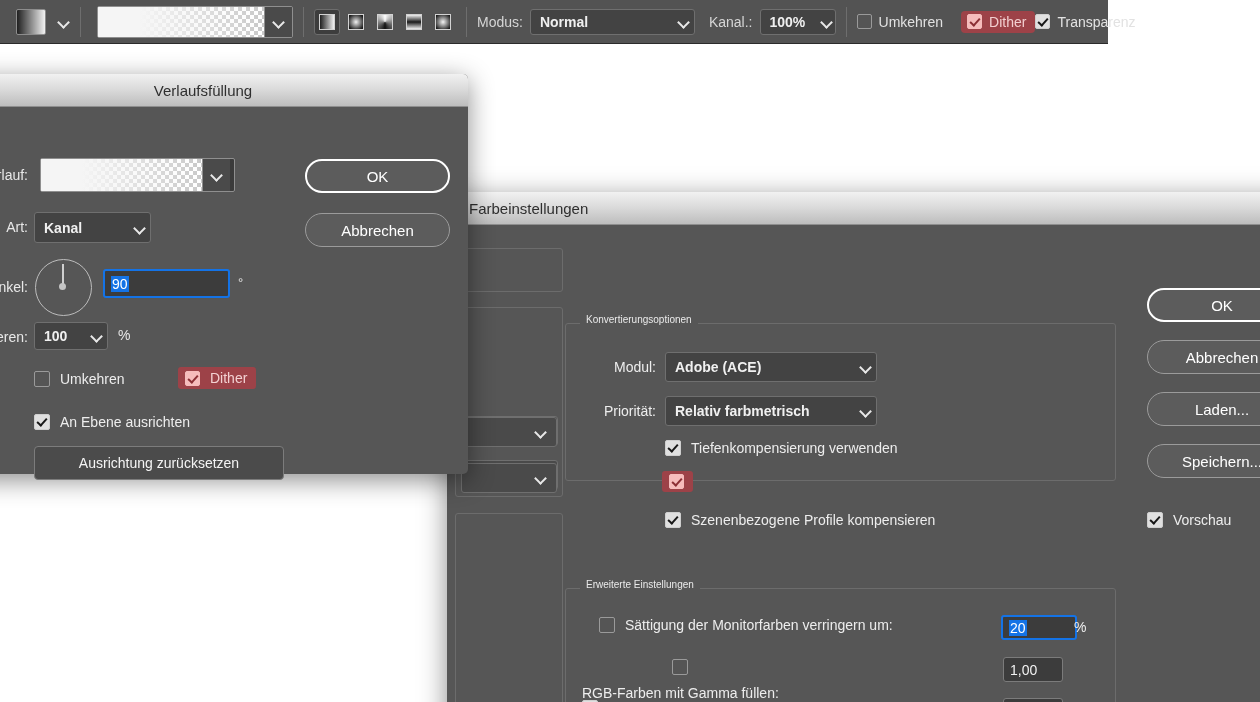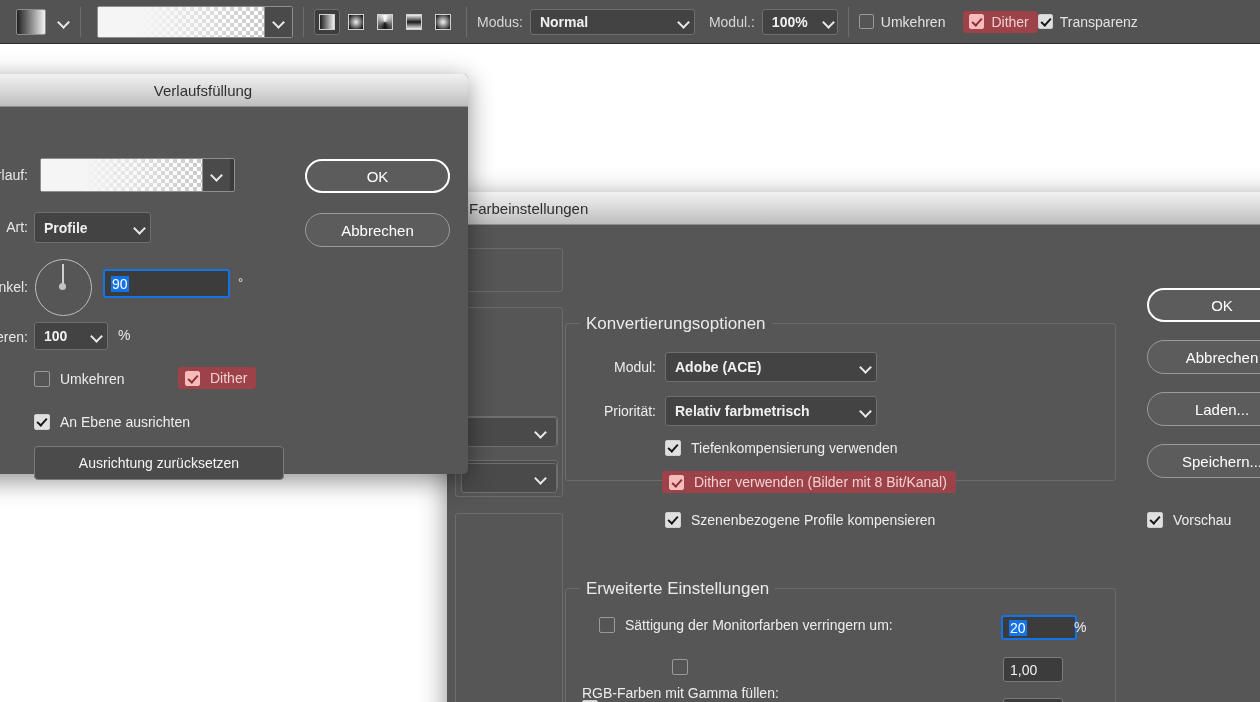--- a/index.html
+++ b/index.html
@@ -5,21 +5,21 @@
   html,body{margin:0;padding:0;}
   body{
     width:1260px;height:702px;overflow:hidden;position:relative;
     background:#ffffff;
     font-family:"Liberation Sans", sans-serif;
     -webkit-font-smoothing:antialiased;
   }
 
   
   #options-bar{
-    position:absolute;left:0;top:0;width:1260px;height:44px;
+    position:absolute;left:0;top:0;width:1108px;height:44px;
     background:#535353;
     border-bottom:1px solid #2b2b2b;
     display:flex;align-items:center;
     box-sizing:border-box;
   }
   #options-bar .ob-sep{
     width:1px;height:30px;background:#6e6e6e;margin:0 10px;flex:0 0 auto;
   }
   .ob-label{color:#d6d6d6;font-size:14px;margin-right:7px;white-space:nowrap;}
 
@@ -187,21 +187,21 @@
   
   #dlg-color{left:447px;top:192px;width:860px;height:560px;}
   #dlg-color .dlg-titlebar{padding-left:22px;}
   #dc-body{position:relative;width:100%;height:527px;background:#565656;}
 
   .fieldset{
     position:absolute;border:1px solid #6c6c6c;border-radius:3px;box-sizing:border-box;
   }
   .fieldset > .legend{
     position:absolute;top:-10px;left:14px;background:#565656;padding:0 6px;
-    color:#eaeaea;font-size:17px;white-space:nowrap;
+    color:#eaeaea;font-size:10px;white-space:nowrap;
   }
 
   
   #fs-left-top{left:8px;top:23px;width:108px;height:44px;}
   #fs-left-mid{left:8px;top:82px;width:108px;height:190px;}
   #fs-left-bot{left:8px;top:288px;width:108px;height:210px;}
   .ghost-combo{
     position:absolute;height:30px;background:#4a4a4a;border:1px solid #6f6f6f;border-radius:3px;
     box-sizing:border-box;display:flex;align-items:center;justify-content:flex-end;padding-right:9px;
   }
@@ -264,21 +264,21 @@
   </div>
 
   <div class="ob-sep"></div>
 
   <span class="ob-label">Modus:</span>
   <div class="combo" style="width:165px">
     <span class="val">Normal</span>
     <span class="chev"></span>
   </div>
 
-  <span class="ob-label" style="margin-left:14px">Modul.:</span>
+  <span class="ob-label" style="margin-left:14px">Kanal.:</span>
   <div class="combo" style="width:76px;padding-right:2px">
     <span class="val">100%</span>
     <span class="chev"></span>
   </div>
 
   <div class="ob-sep"></div>
 
   <div class="ob-check">
     <span class="cb"></span>
     <span>Umkehren</span>
@@ -344,21 +344,20 @@
         </div>
       </div>
 
       <div class="dlg-check" style="position:absolute;left:99px;top:116px;">
         <span class="cb on"></span>
         <span>Tiefenkompensierung verwenden</span>
       </div>
 
       <div class="dither-row" style="position:absolute;left:96px;top:147px;">
         <span class="cb on pink"></span>
-        <span>Dither verwenden (Bilder mit 8 Bit/Kanal)</span>
       </div>
 
       <div class="dlg-check" style="position:absolute;left:99px;top:188px;">
         <span class="cb on"></span>
         <span>Szenenbezogene Profile kompensieren</span>
       </div>
     </div>
 
     <div class="fieldset" id="fs-advanced">
       <span class="legend">Erweiterte Einstellungen</span>
@@ -419,21 +418,21 @@
     <span class="row-label" style="left:0px;top:60px;width:90px;">Verlauf:</span>
     <div class="grad-picker" id="dg-grad-picker">
       <div class="grad-swatch"></div>
       <div class="grad-arrow">
         <span class="chev"></span>
       </div>
     </div>
 
     <span class="row-label" style="left:0px;top:112px;width:90px;">Art:</span>
     <div class="combo" id="dg-art">
-      <span class="val">Profile</span>
+      <span class="val">Kanal</span>
       <span class="chev"></span>
     </div>
 
     <span class="row-label" style="left:0px;top:172px;width:90px;">Winkel:</span>
     <div id="dg-dial">
       <div class="needle"></div>
       <div class="hub"></div>
     </div>
     <div class="txtfield focus" id="dg-angle">
       <span class="sel">90</span>

